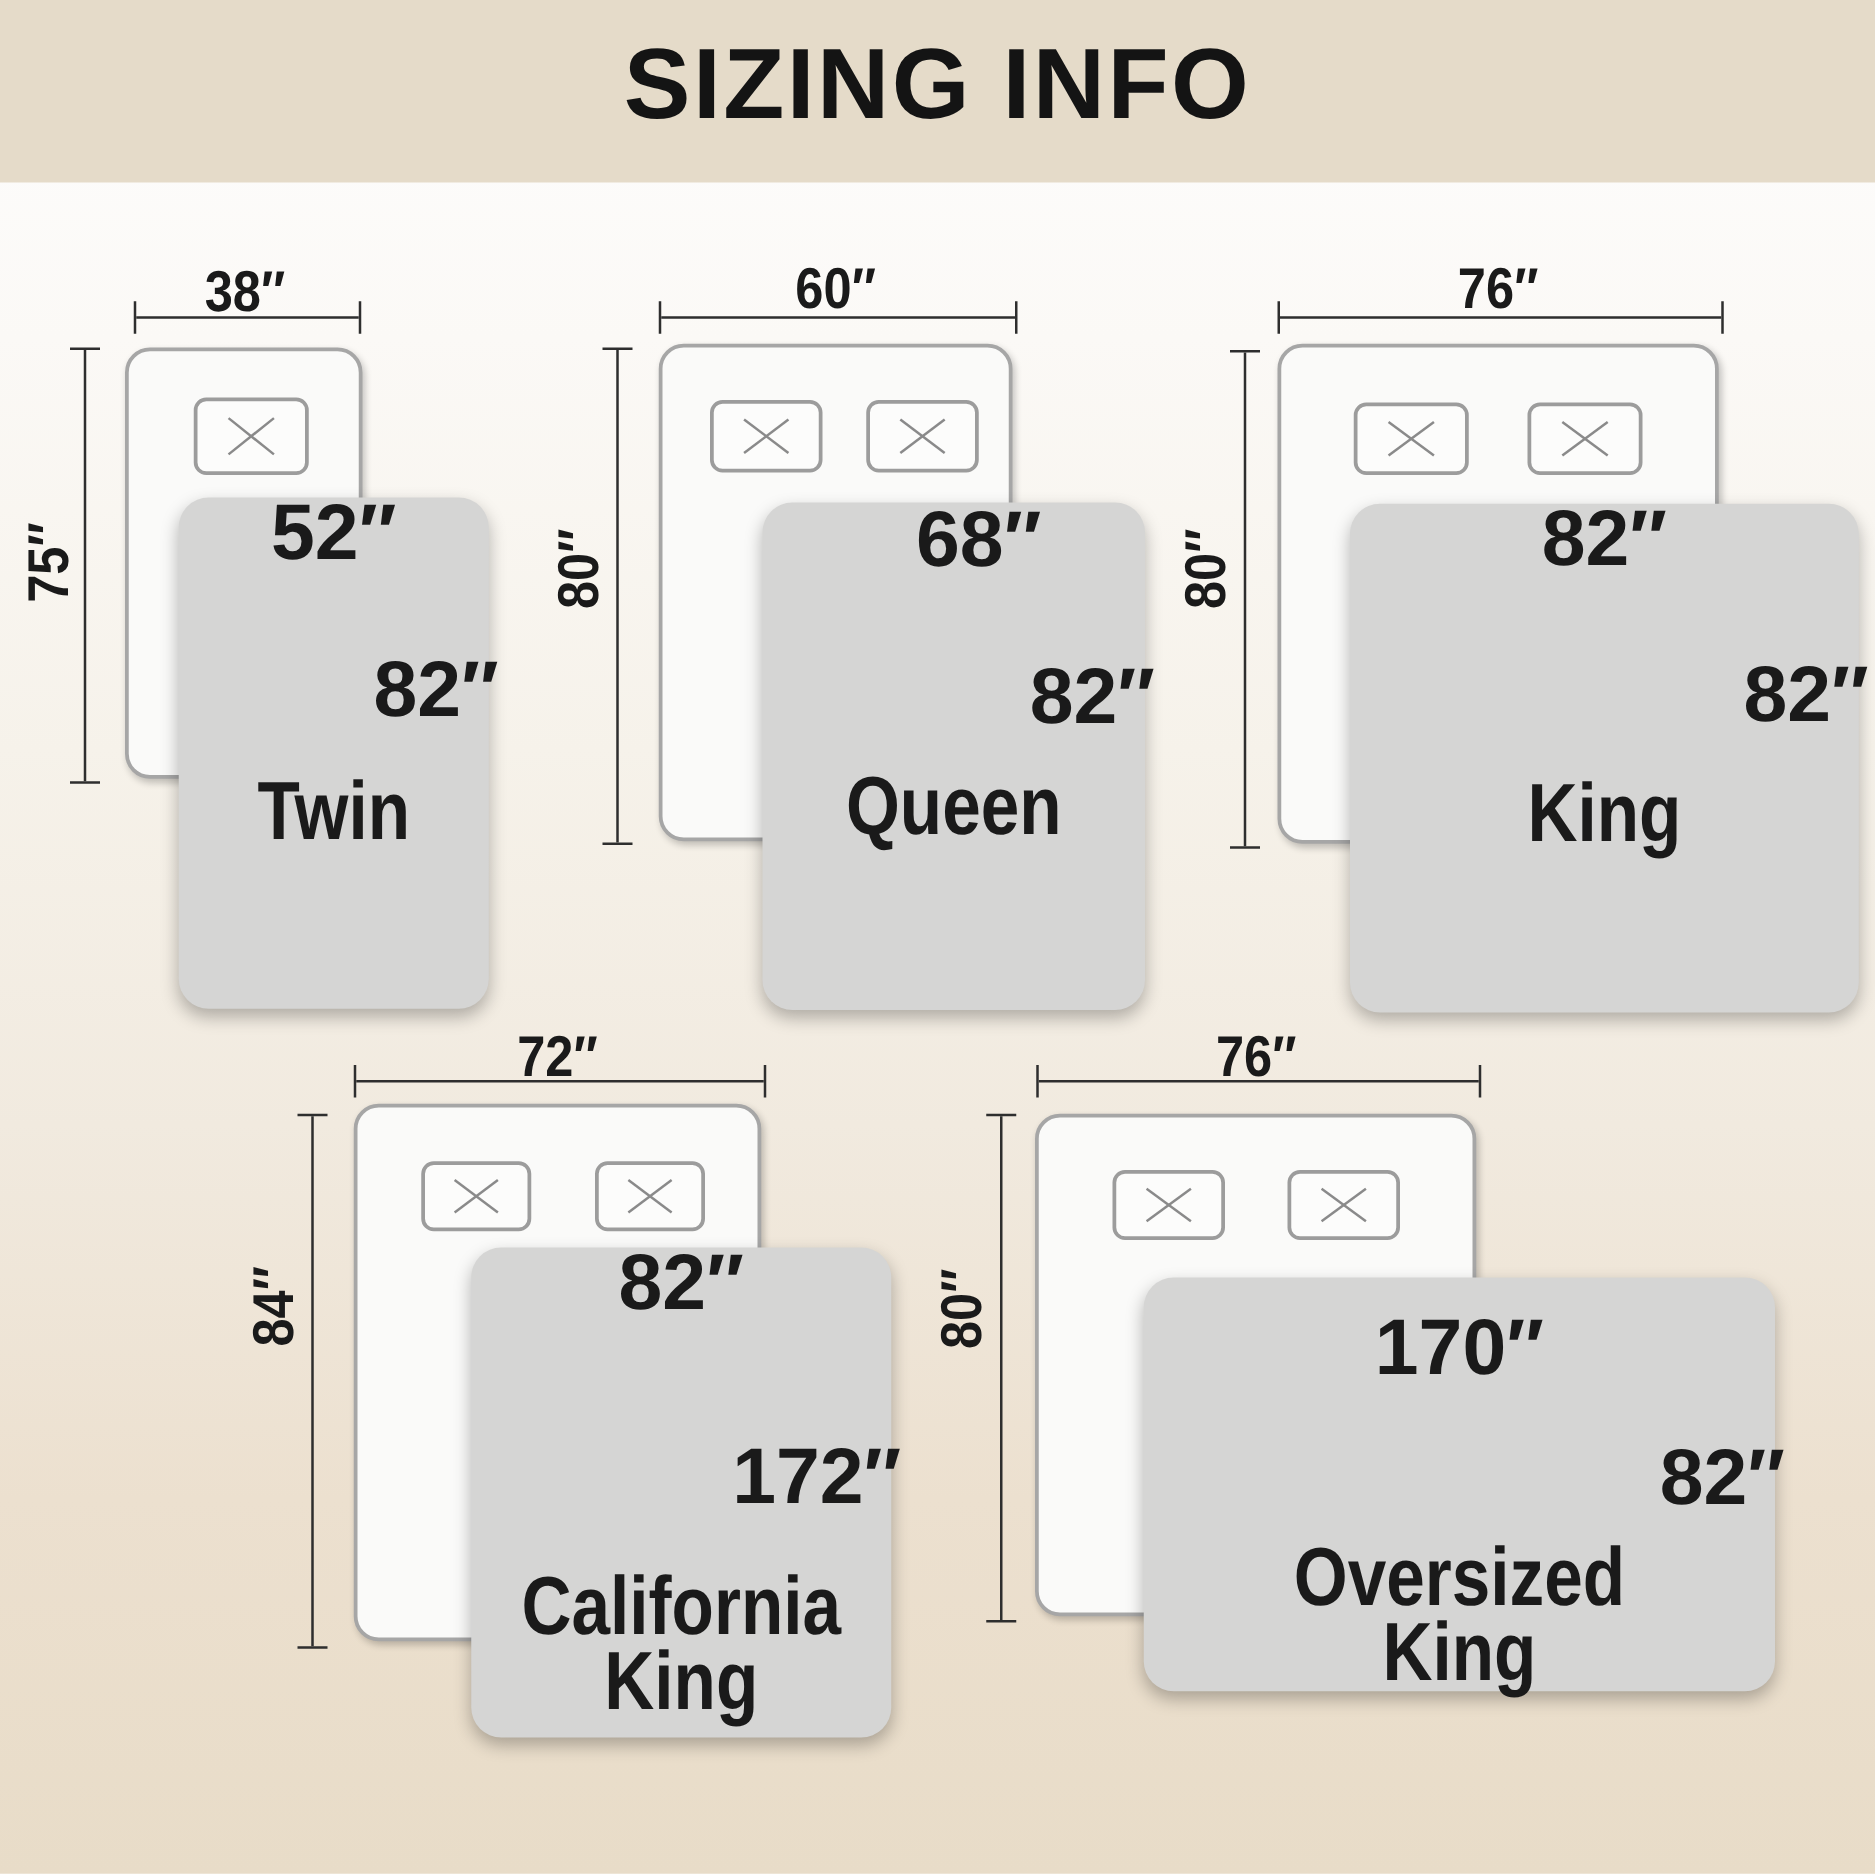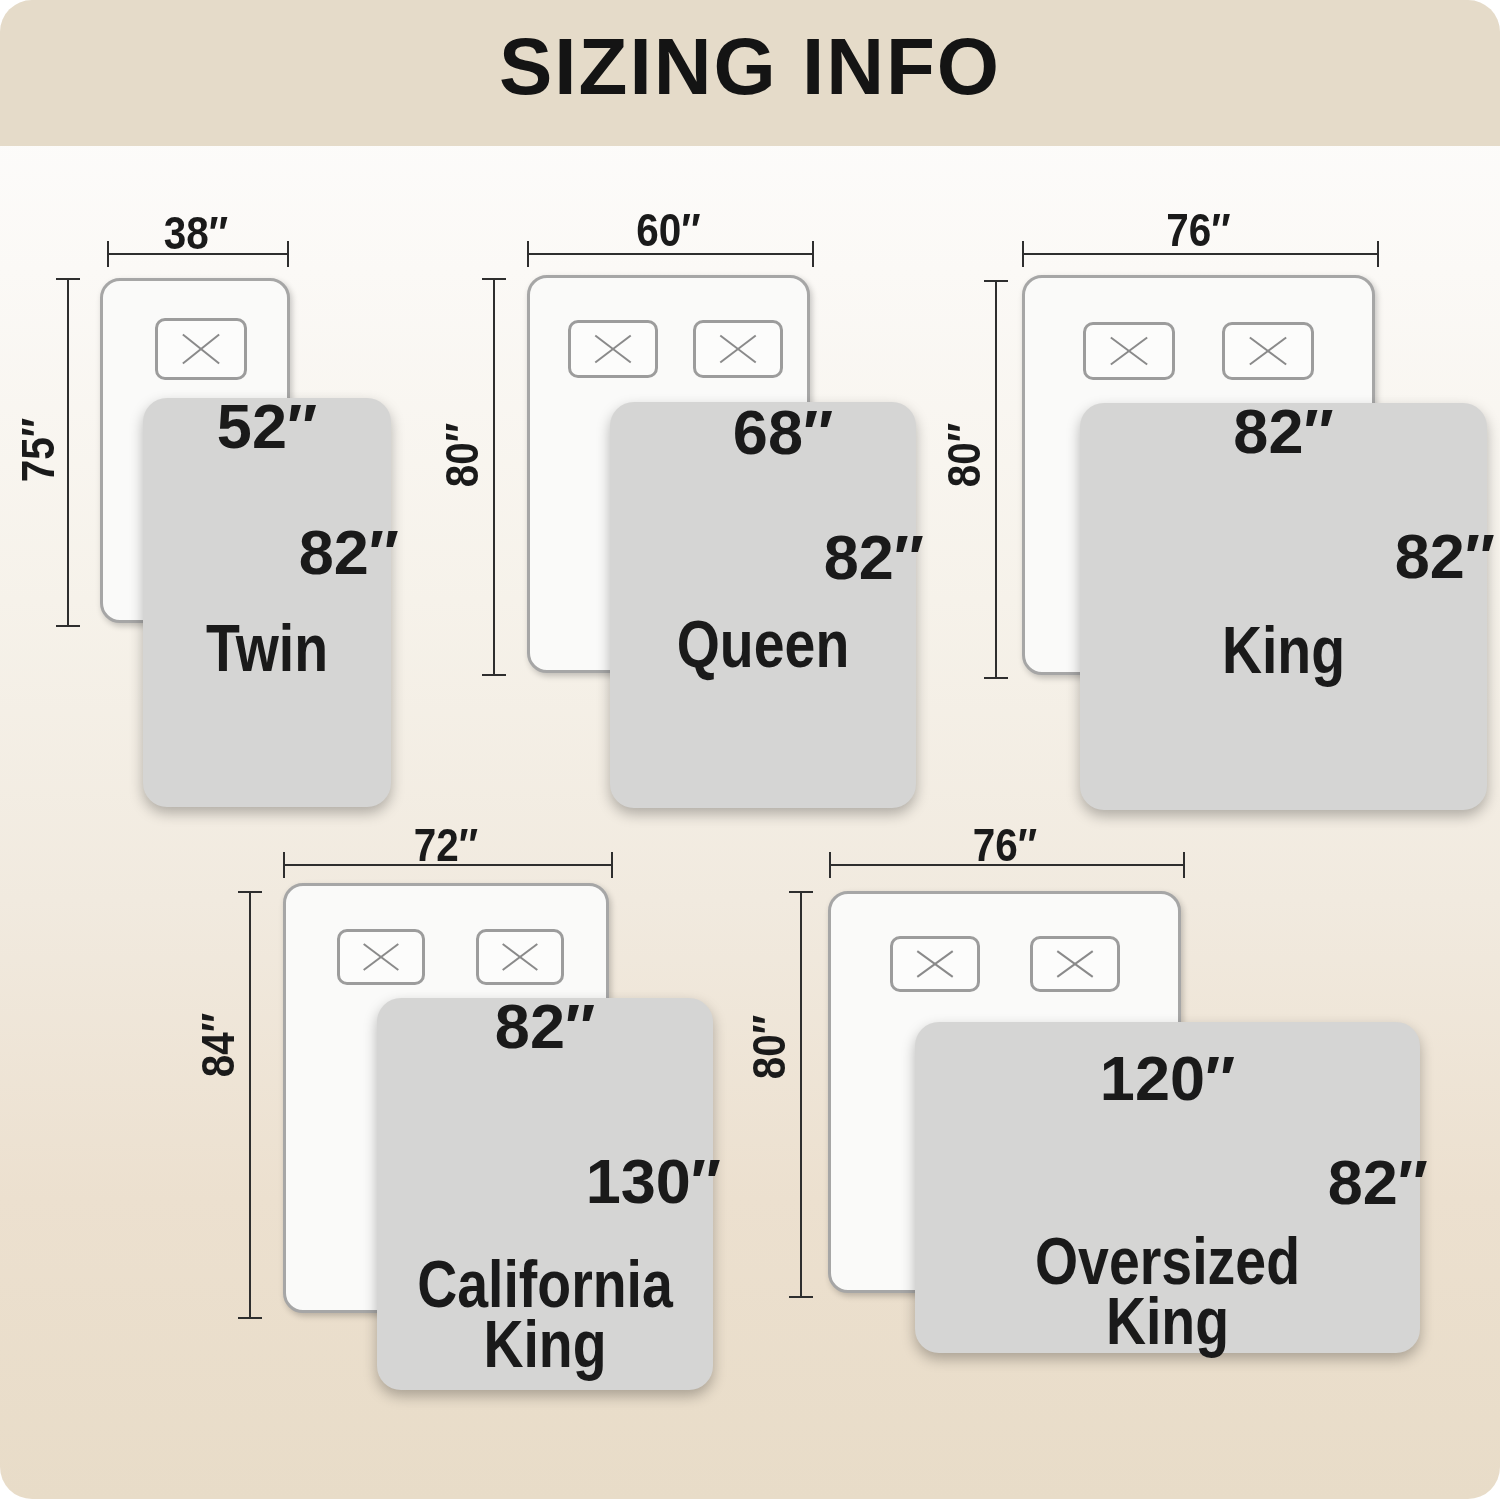--- a/index.html
+++ b/index.html
@@ -3,21 +3,21 @@
 <meta charset="utf-8">
 <style>
   :root{
     --banner-bg:#e5dbc9; --footer-bg:#e7dbc7; --line:#2e2e2e;
     --mattress:#fafaf9; --mattress-border:#a6a6a6; --blanket:#d5d5d4;
     --pillow-border:#9c9c9c; --text:#1a1a1a;
   }
   html,body{margin:0;padding:0;}
   body{font-family:"Liberation Sans","DejaVu Sans",sans-serif;color:var(--text);}
   .page{position:relative;width:1500px;height:1499px;overflow:hidden;
-    background:linear-gradient(180deg,#fefefe 0%,#fbf9f6 18%,#f6f2ea 40%,#f1eadf 60%,#ece0cf 80%,#e8dcc8 100%);border-radius:32px;}
+    background:linear-gradient(180deg,#fefefe 0%,#fbf9f6 18%,#f6f2ea 40%,#f1eadf 60%,#ece0cf 80%,#e8dcc8 100%);}
   .banner{position:absolute;left:0;top:0;width:1500px;height:146px;background:var(--banner-bg);}
   .banner .title{width:100%;text-align:center;font-size:80px;font-weight:700;
     letter-spacing:2px;line-height:134px;color:#141414;}
   .footer{position:absolute;left:0;top:1385px;width:1500px;height:114px;background:var(--footer-bg);}
   .footer .note{position:absolute;left:50%;top:10px;width:1660px;
     transform:translateX(-50%) scaleX(0.9);font-size:35px;line-height:47px;
     text-align:center;white-space:pre-line;color:#1b1b1b;}
   .mattress{position:absolute;background:var(--mattress);border:3px solid var(--mattress-border);
     border-radius:20px;box-sizing:border-box;box-shadow:2px 3px 6px rgba(0,0,0,0.22);}
   .pillow{position:absolute;background:#fcfcfb;border:3px solid var(--pillow-border);
@@ -142,21 +142,21 @@
         </svg>
     </div>
     <div class="pillow" style="left:476px;top:929px;width:88px;height:56px">
       <svg viewBox="0 0 90 58" preserveAspectRatio="none">
           <line x1="26" y1="14" x2="64" y2="44" stroke="#8a8a8a" stroke-width="2" vector-effect="non-scaling-stroke"></line>
           <line x1="64" y1="14" x2="26" y2="44" stroke="#8a8a8a" stroke-width="2" vector-effect="non-scaling-stroke"></line>
         </svg>
     </div>
     <div class="blanket" style="left:377px;top:998px;width:336px;height:392px"></div>
     <div class="num center" style="left:377px;top:1000px;width:336px">82″</div>
-    <div class="num right" style="left:377px;top:1155px;width:344px">130″</div>
+    <div class="num right" style="left:377px;top:1155px;width:344px">172″</div>
     <div class="bed-name" style="left:377px;top:1254px;width:336px">California
 King</div>
   </div>
 
   <div>
     <div class="dim-label" style="left:829px;top:820px;width:352px">76″</div>
     <div class="hdim" style="left:829px;top:852px;width:352px">
         <i></i>
       </div>
     <div class="dim-label v" style="left:699px;top:1022px;">80″</div>
@@ -170,20 +170,20 @@
           <line x1="64" y1="14" x2="26" y2="44" stroke="#8a8a8a" stroke-width="2" vector-effect="non-scaling-stroke"></line>
         </svg>
     </div>
     <div class="pillow" style="left:1030px;top:936px;width:90px;height:56px">
       <svg viewBox="0 0 90 58" preserveAspectRatio="none">
           <line x1="26" y1="14" x2="64" y2="44" stroke="#8a8a8a" stroke-width="2" vector-effect="non-scaling-stroke"></line>
           <line x1="64" y1="14" x2="26" y2="44" stroke="#8a8a8a" stroke-width="2" vector-effect="non-scaling-stroke"></line>
         </svg>
     </div>
     <div class="blanket" style="left:915px;top:1022px;width:505px;height:331px"></div>
-    <div class="num center" style="left:915px;top:1052px;width:505px">120″</div>
+    <div class="num center" style="left:915px;top:1052px;width:505px">170″</div>
     <div class="num right" style="left:915px;top:1156px;width:513px">82″</div>
     <div class="bed-name" style="left:915px;top:1231px;width:505px">Oversized
 King</div>
   </div>
 
 
 </div>
 
 </body></html>

